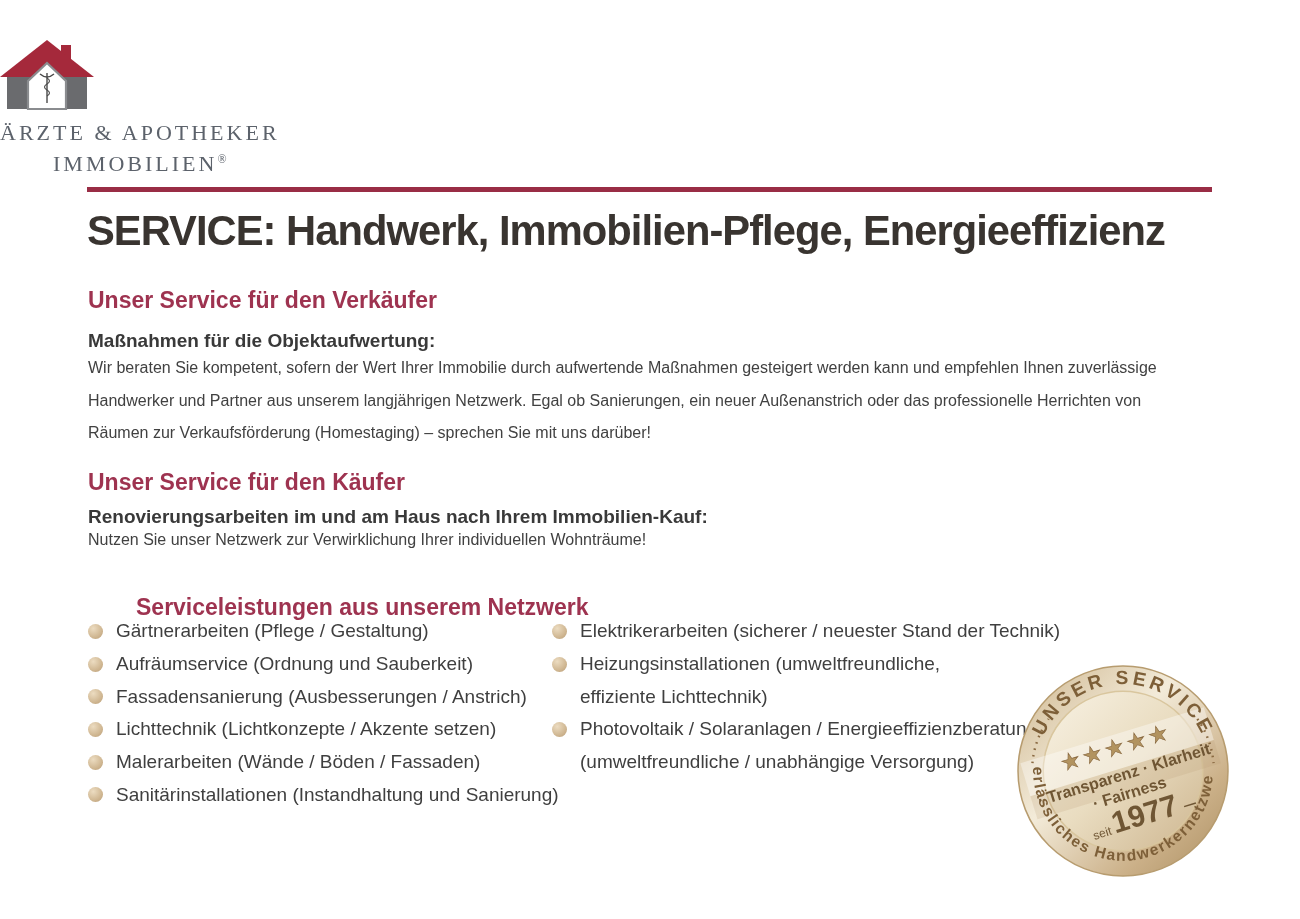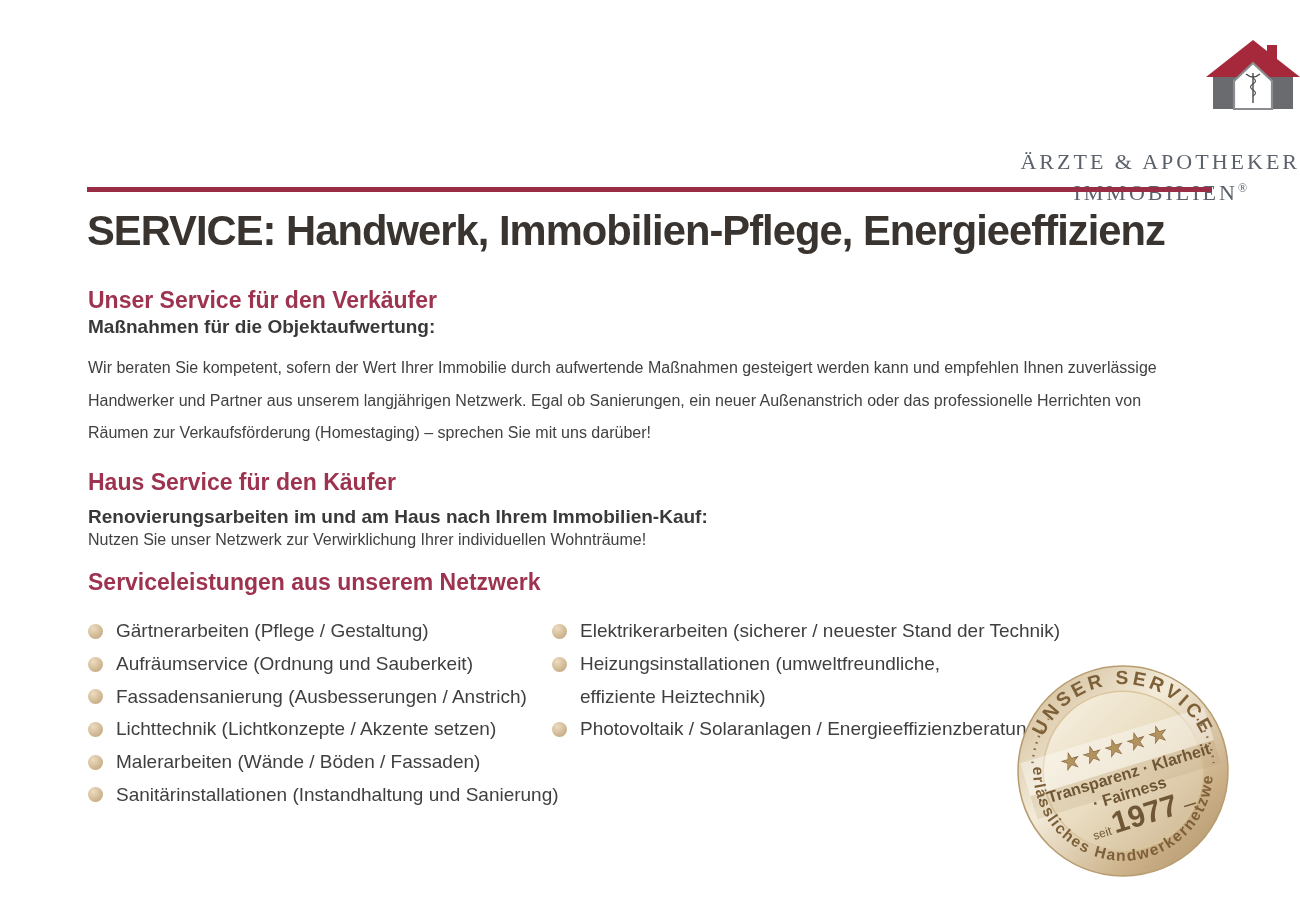--- a/index.html
+++ b/index.html
@@ -8,21 +8,21 @@
     font-family: "Liberation Sans", sans-serif;
     color: #3f3f3f;
     width: 1300px; height: 919px;
     position: relative; overflow: hidden;
   }
   .page { position: absolute; inset: 0; background: #ffffff; }
 
   
   .logo-wrap {
     position: absolute; top: 40px; left: 0; width: 100%;
-    display: flex; flex-direction: column; align-items: flex-end; gap: 29px;
+    display: flex; flex-direction: column; align-items: flex-start;
   }
   .logo-house { width: 94px; height: 74px; }
   .logo-name {
     margin-top: 6px;
     font-family: "Liberation Serif", serif;
     color: #5c626b; font-size: 22px; letter-spacing: 3px;
     text-align: center; line-height: 26px;
   }
   .logo-name .reg { font-size: 12px; vertical-align: super; letter-spacing: 0; }
 
@@ -49,26 +49,26 @@
     font-size: 19px; font-weight: 700; color: #393939;
     white-space: nowrap;
   }
   .body-text {
     position: absolute; left: 88px; width: 1080px;
     font-size: 16px; line-height: 32.6px; color: #414141;
   }
   .one-line { white-space: nowrap; width: auto; }
 
   #h2-seller { top: 287px; }
-  #sub-seller { top: 316px; }
+  #sub-seller { top: 330px; }
   #body-seller { top: 352px; }
   #h2-buyer { top: 469px; }
   #sub-buyer { top: 506px; }
   #body-buyer { top: 524px; }
-  #h2-network { top: 569px; }
+  #h2-network { top: 594px; margin-left: 48px; }
 
   
   .svc-col { position: absolute; top: 615px; list-style: none; }
   .svc-col.left { left: 88px; width: 460px; }
   .svc-col.right { left: 552px; width: 480px; }
   .row {
     height: 32.7px; display: flex; align-items: center;
     font-size: 19px; color: #3f3f3f; white-space: nowrap;
   }
   .bullet {
@@ -105,21 +105,21 @@
     </div>
   </div>
 
   <div class="rule"></div>
   <h1 class="page-title">SERVICE: Handwerk, Immobilien-Pflege, Energieeffizienz</h1>
 
   <h2 class="h2" id="h2-seller">Unser Service für den Verkäufer</h2>
   <div class="sub" id="sub-seller">Maßnahmen für die Objektaufwertung:</div>
   <p class="body-text" id="body-seller">Wir beraten Sie kompetent, sofern der Wert Ihrer Immobilie durch aufwertende Maßnahmen gesteigert werden kann und empfehlen Ihnen zuverlässige Handwerker und Partner aus unserem langjährigen Netzwerk. Egal ob Sanierungen, ein neuer Außenanstrich oder das professionelle Herrichten von Räumen zur Verkaufsförderung (Homestaging) – sprechen Sie mit uns darüber!</p>
 
-  <h2 class="h2" id="h2-buyer">Haus Service für den Käufer</h2>
+  <h2 class="h2" id="h2-buyer">Unser Service für den Käufer</h2>
   <div class="sub" id="sub-buyer">Renovierungsarbeiten im und am Haus nach Ihrem Immobilien-Kauf:</div>
   <p class="body-text one-line" id="body-buyer">Nutzen Sie unser Netzwerk zur Verwirklichung Ihrer individuellen Wohnträume!</p>
 
   <h2 class="h2" id="h2-network">Serviceleistungen aus unserem Netzwerk</h2>
 
   <ul class="svc-col left">
     <li class="row">
         <span class="bullet"></span>
         <span>Gärtnerarbeiten (Pflege / Gestaltung)</span>
       </li>
@@ -148,25 +148,28 @@
   <ul class="svc-col right">
     <li class="row">
         <span class="bullet"></span>
         <span>Elektrikerarbeiten (sicherer / neuester Stand der Technik)</span>
       </li>
     <li class="row">
         <span class="bullet"></span>
         <span>Heizungsinstallationen (umweltfreundliche,</span>
       </li>
     <li class="row cont">
-        <span>effiziente Heiztechnik)</span>
+        <span>effiziente Lichttechnik)</span>
       </li>
     <li class="row">
         <span class="bullet"></span>
         <span>Photovoltaik / Solaranlagen / Energieeffizienzberatung</span>
+      </li>
+    <li class="row cont">
+        <span>(umweltfreundliche / unabhängige Versorgung)</span>
       </li>
   </ul>
 
   <svg class="seal" viewBox="0 0 210 210" aria-hidden="true">
     <defs>
       <linearGradient id="ringGrad" x1="0" y1="0" x2="1" y2="1">
         <stop offset="0" stop-color="#cdb58d"></stop>
         <stop offset="0.4" stop-color="#f3ebd9"></stop>
         <stop offset="0.75" stop-color="#cbb088"></stop>
         <stop offset="1" stop-color="#ab8e61"></stop>

